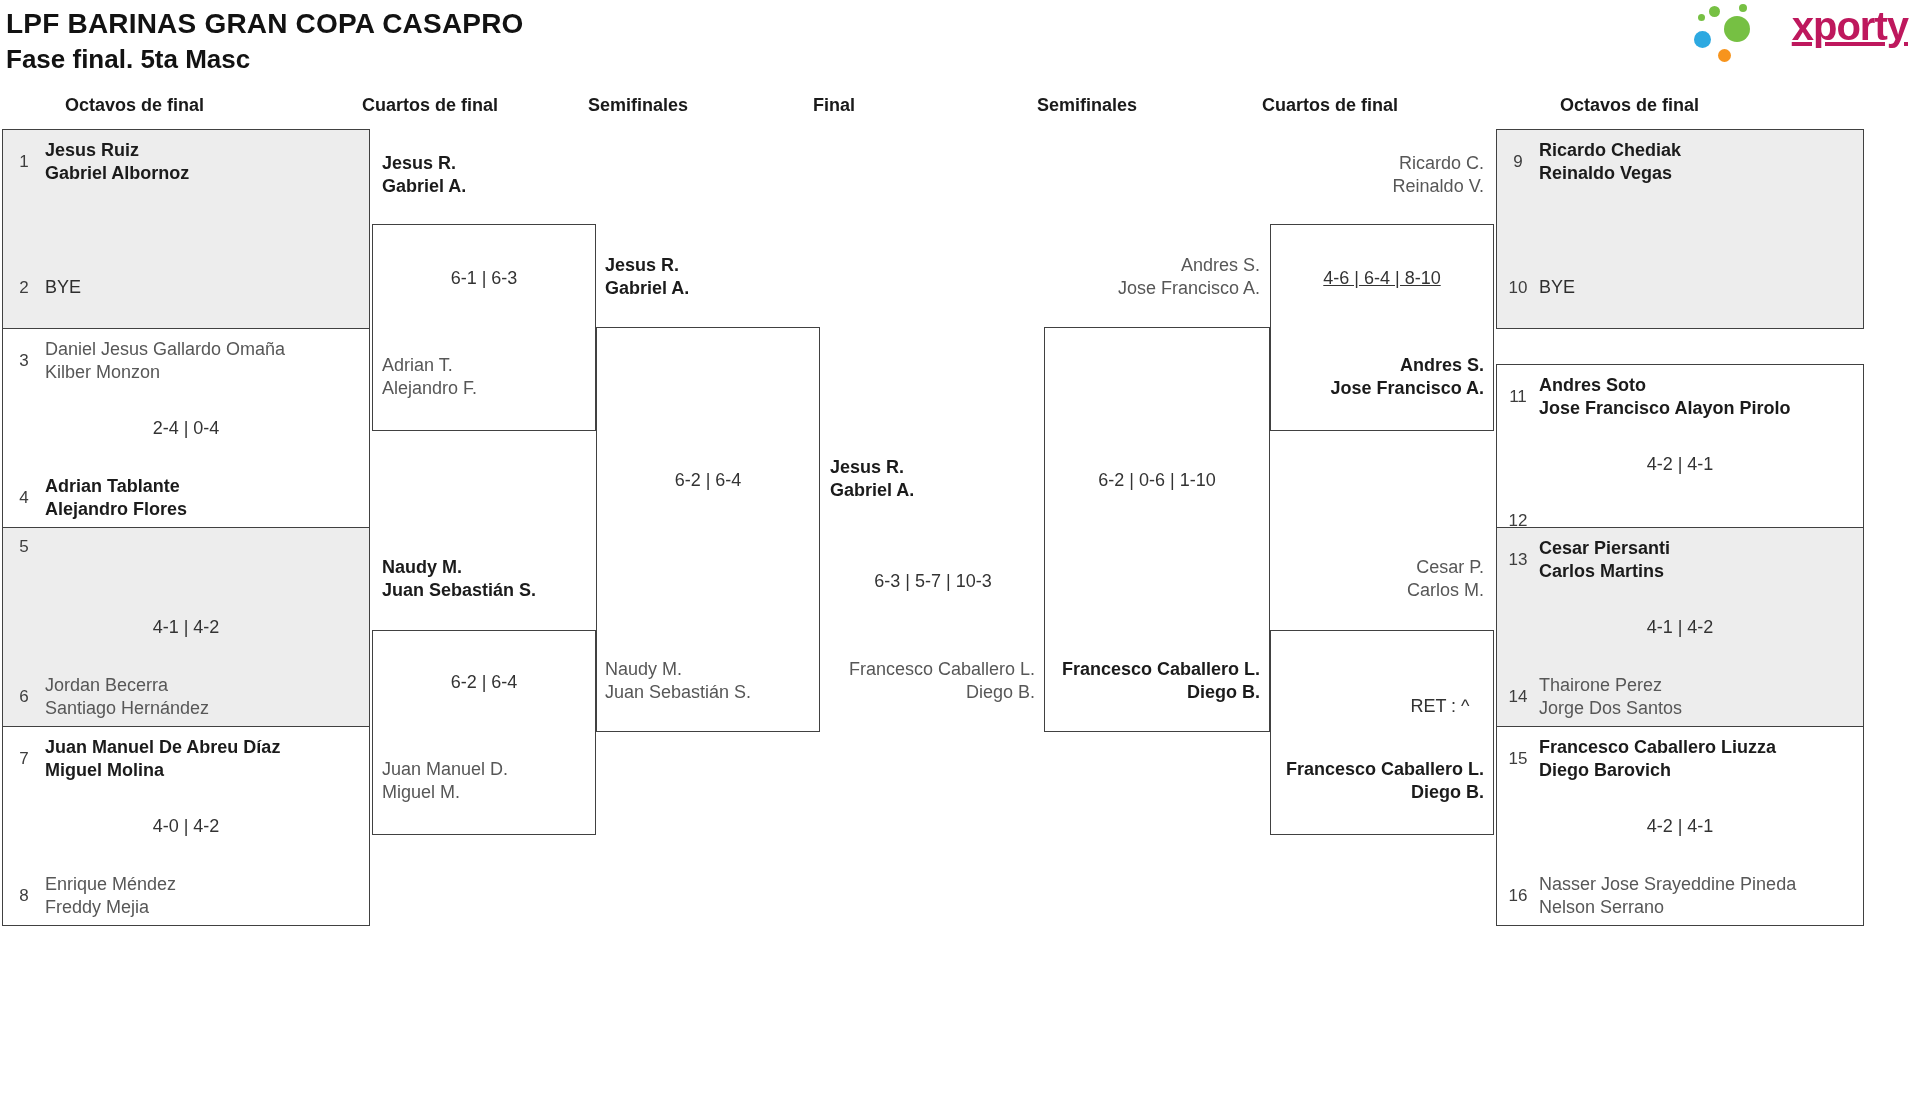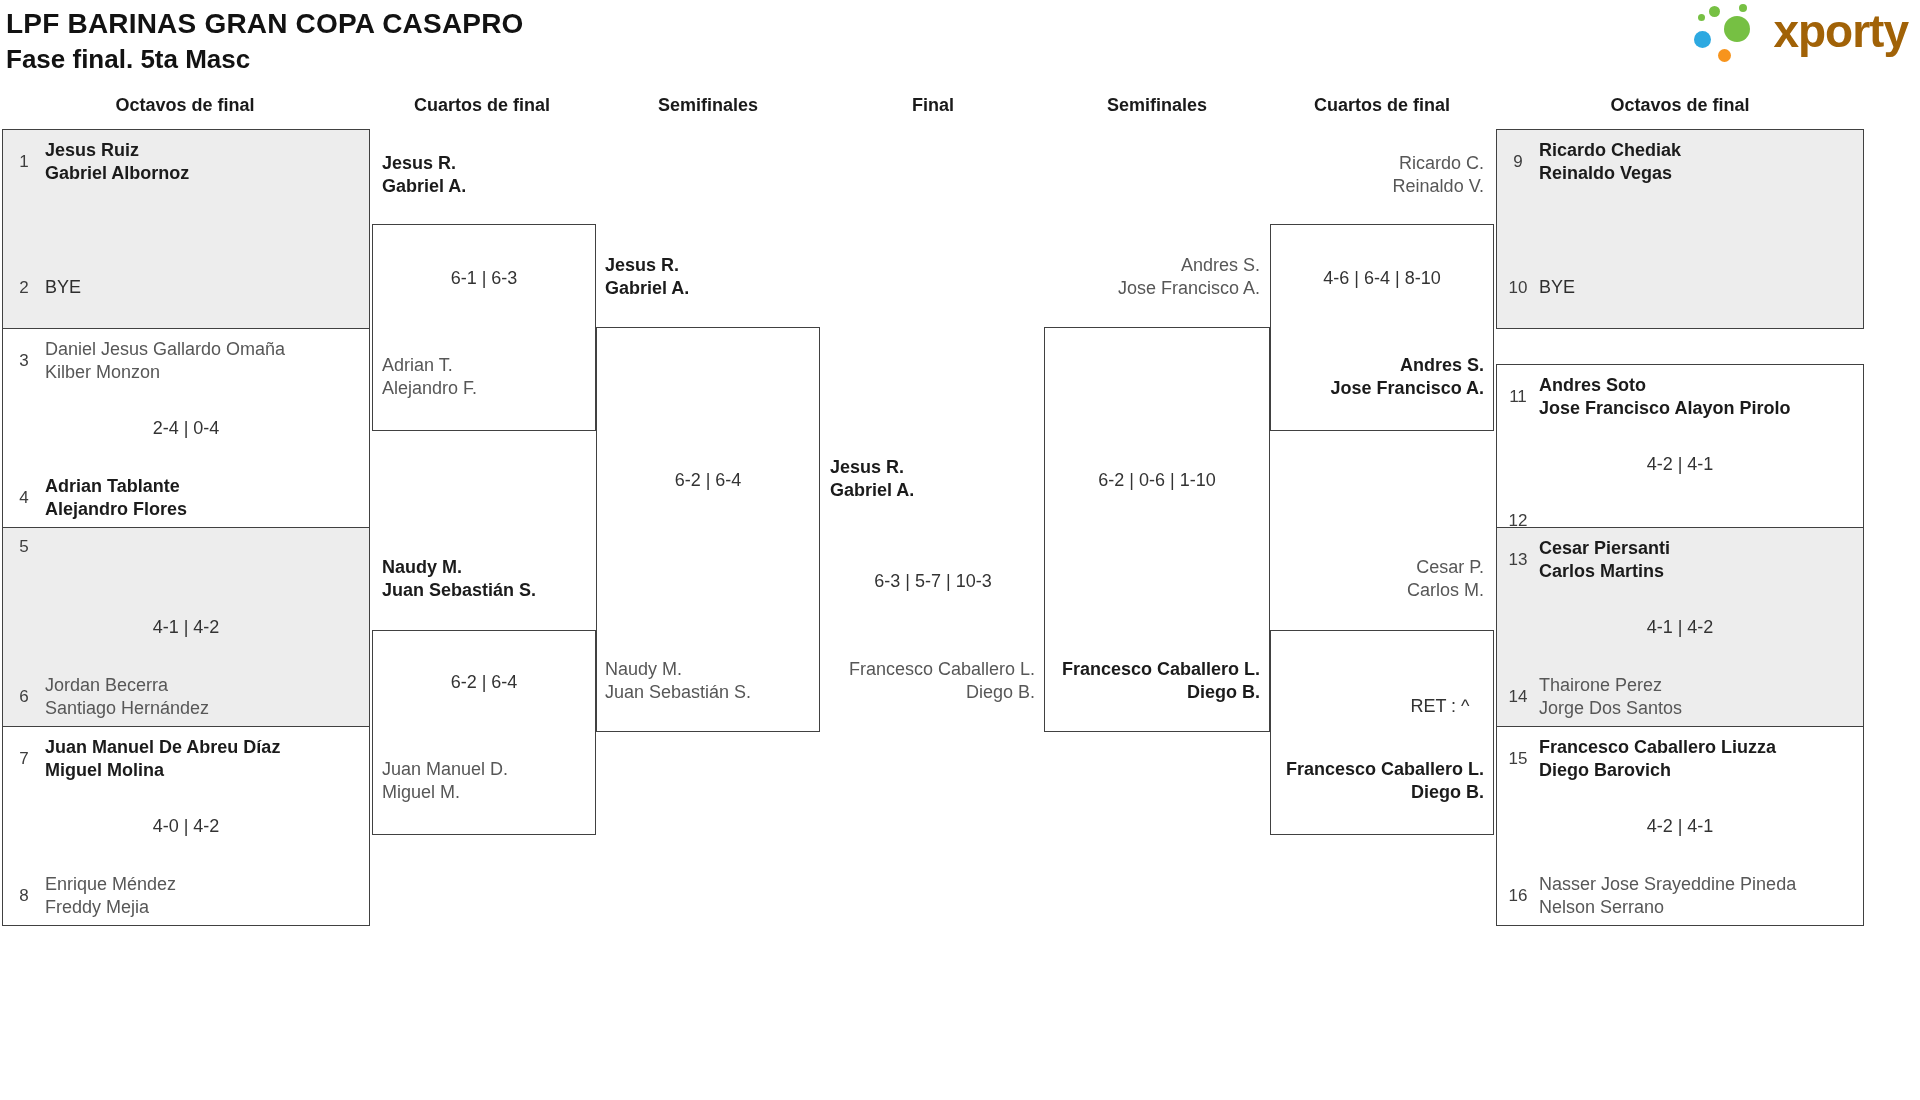--- a/index.html
+++ b/index.html
@@ -1,38 +1,38 @@
 <!DOCTYPE html>
 <html><head>
 <meta charset="utf-8">
 <style>
   html,body{margin:0;padding:0;background:#fff;}
   body{font-family:"Liberation Sans","DejaVu Sans",sans-serif;}
   .stage{position:relative;width:1920px;height:1100px;background:#fff;overflow:hidden;}
   .title{position:absolute;left:6px;top:8px;font-size:28px;font-weight:700;color:#121212;letter-spacing:.2px;}
   .subtitle{position:absolute;left:6px;top:44px;font-size:26px;font-weight:700;color:#121212;}
-  .round-header{position:absolute;top:95px;width:240px;text-align:center;font-size:18px;font-weight:700;color:#1a1a1a;}
+  .round-header{position:absolute;top:95px;width:240px;text-align:left;font-size:18px;font-weight:700;color:#1a1a1a;}
   .box{position:absolute;border:1px solid #414141;box-sizing:border-box;background:#fff;}
   .box.shaded{background:#ededed;}
   .o-team{position:absolute;left:10px;right:6px;display:flex;align-items:center;gap:10px;}
   .o-team.t{top:9px;}
   .o-team.b{top:146px;}
   .seed{font-size:17px;color:#3d3d3d;min-width:22px;text-align:center;flex:0 0 auto;}
   .names{font-size:18px;line-height:23px;white-space:nowrap;}
   .names.bold{font-weight:700;color:#1b1b1b;}
   .names.muted{color:#575757;}
   .names.plain{color:#2e2e2e;}
   .o-score{position:absolute;left:0;right:0;top:50%;transform:translateY(-50%);text-align:center;font-size:18px;color:#333;}
   .pair{position:absolute;font-size:18px;line-height:23px;white-space:nowrap;}
   .pair.bold{font-weight:700;color:#1b1b1b;}
   .pair.muted{color:#575757;}
   .pair.right{text-align:right;}
   .score{position:absolute;text-align:center;font-size:18px;color:#333;}
   .logo{position:absolute;left:1694px;top:4px;width:214px;height:66px;}
-  .logo-text{position:absolute;right:0;top:0;font-size:46px;font-weight:800;color:#a16207;letter-spacing:-1px;}
+  .logo-text{position:absolute;right:0;top:0;font-size:40px;font-weight:800;color:#be185d;letter-spacing:-1px;text-decoration:underline;}
   .dot{position:absolute;border-radius:50%;}
   .dot.g-big{left:30px;top:12px;width:26px;height:26px;background:#76c043;}
   .dot.g-s1{left:15px;top:2px;width:11px;height:11px;background:#76c043;}
   .dot.g-s2{left:45px;top:0;width:8px;height:8px;background:#76c043;}
   .dot.g-s3{left:4px;top:10px;width:7px;height:7px;background:#76c043;}
   .dot.blue{left:0;top:27px;width:17px;height:17px;background:#2da9e1;}
   .dot.orange{left:24px;top:45px;width:13px;height:13px;background:#f7941d;}
 </style>
 </head>
 <body>
@@ -183,21 +183,21 @@
     <div>Diego B.</div>
   </div>
 
   <div class="box" style="left:1270px;top:224px;width:224px;height:207px;"></div>
   <div class="box" style="left:1270px;top:630px;width:224px;height:205px;"></div>
 
   <div class="pair muted right" style="right:436px;top:152px;">
     <div>Ricardo C.</div>
     <div>Reinaldo V.</div>
   </div>
-  <div class="score" style="left:1270px;width:224px;top:268px;">4-6 | 6-4 | 8-10</div>
+  <div class="score" style="left:1270px;width:224px;top:268px;text-decoration:underline;">4-6 | 6-4 | 8-10</div>
   <div class="pair bold right" style="right:436px;top:354px;">
     <div>Andres S.</div>
     <div>Jose Francisco A.</div>
   </div>
 
   <div class="pair muted right" style="right:436px;top:556px;">
     <div>Cesar P.</div>
     <div>Carlos M.</div>
   </div>
   <div class="score" style="left:1328px;width:224px;top:672px;margin-top:24px;">RET : ^</div>

